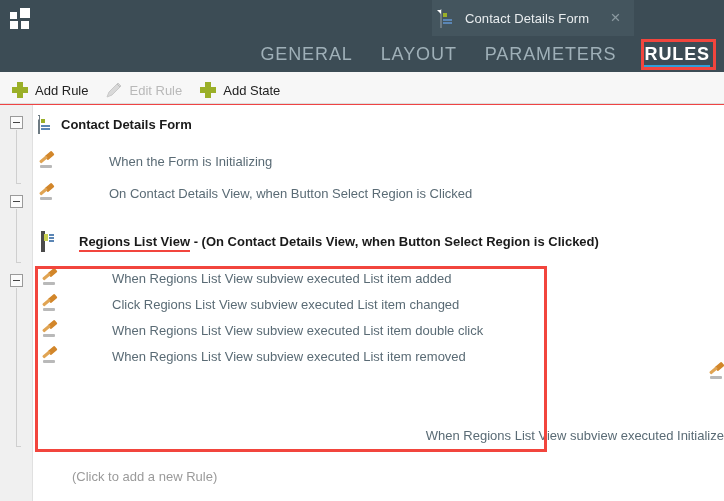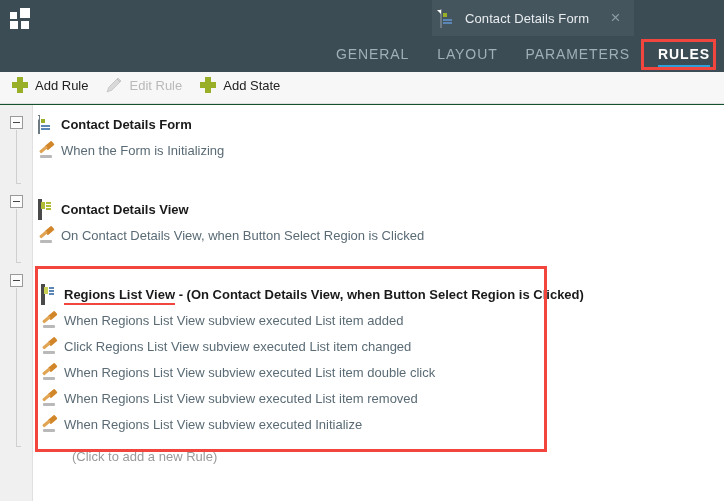--- a/index.html
+++ b/index.html
@@ -8,21 +8,21 @@
     width: 724px; height: 501px;
     background: #ffffff;
     font-family: "Liberation Sans", sans-serif;
     overflow: hidden;
   }
 
   #app {
     position: relative;
     width: 724px;
     height: 501px;
-    background: #14532d;
+    background: #ef4444;
   }
 
   
   .topbar {
     position: absolute;
     left: 0; top: 0;
     width: 724px; height: 36px;
     background: #3c4c55;
   }
   .logo {
@@ -75,21 +75,21 @@
     left: 0; top: 36px;
     width: 724px; height: 36px;
     background: #3c4c55;
     display: flex;
     align-items: center;
     justify-content: flex-end;
   }
   .navtab {
     position: relative;
     color: #9fb0b8;
-    font-size: 14px;
+    font-size: 18px;
     letter-spacing: .9px;
     padding: 0 14px;
     height: 36px;
     line-height: 36px;
     cursor: pointer;
     white-space: nowrap;
   }
   .navtab.active { color: #ffffff; font-weight: bold; }
   .navtab.active .underline {
     position: absolute;
@@ -111,21 +111,21 @@
   #redbox-group { left: 35px; top: 266px; width: 512px; height: 186px; }
 
   
   .toolbar {
     position: absolute;
     left: 0; top: 72px;
     width: 724px; height: 32px;
     background: #f7f7f7;
     border-bottom: 1px solid #dedede;
     display: flex;
-    align-items: flex-start;
+    align-items: flex-end;
     padding-left: 8px;
   }
   .tbtn {
     display: flex;
     align-items: center;
     height: 26px;
     padding: 0 8px 0 2px;
     margin-right: 6px;
     font-size: 13px;
     color: #222222;
@@ -191,24 +191,25 @@
     margin-left: 7px;
   }
   .grp-title .norm { font-weight: bold; }
   .grp-title .uline {
     border-bottom: 2px solid #f2453d;
     padding-bottom: 1px;
   }
 
   .rule {
     display: flex;
-    align-items: flex-start;
+    align-items: flex-end;
     height: 26px;
     padding-left: 4px;
     cursor: pointer;
+    gap: 48px;
   }
   .rule-label {
     font-size: 13px;
     color: #5a6b75;
     white-space: nowrap;
     margin-left: 7px;
   }
 
   
   .nicon { width: 16px; height: 16px; position: relative; flex: none; }
@@ -416,41 +417,32 @@
           <span class="icon-gavel">
             <span class="head"></span>
               <span class="handle"></span>
               <span class="base"></span>
           </span>
           <span class="rule-label">When the Form is Initializing</span>
         </div>
       </div>
 
       <div class="group">
-        <div class="grp-head" style="margin-top:27px;">
-          <span class="nicon">
-            <span class="icon-view vgreen">
-              <span class="blk"></span>
-              <span class="ln l1"></span><span class="ln l2"></span><span class="ln l3"></span>
-            </span>
-          </span>
-          <span class="grp-title">Contact Details View</span>
-        </div>
         <div class="rule" style="margin-top:6px;">
           <span class="icon-gavel">
             <span class="head"></span>
               <span class="handle"></span>
               <span class="base"></span>
           </span>
           <span class="rule-label">On Contact Details View, when Button Select Region is Clicked</span>
         </div>
       </div>
 
       <div class="group">
-        <div class="grp-head" style="margin-top:27px; padding-left:7px;">
+        <div class="grp-head" style="margin-top:27px; padding-left:7px;gap:15px;">
           <span class="nicon">
             <span class="icon-view vblue">
               <span class="blk"></span>
               <span class="ln l1"></span><span class="ln l2"></span><span class="ln l3"></span>
             </span>
           </span>
           <span class="grp-title">
             <span class="uline">Regions List View</span><span class="norm"> - (On Contact Details View, when Button Select Region is Clicked)</span>
           </span>
         </div>
@@ -480,30 +472,30 @@
           <span class="rule-label">When Regions List View subview executed List item double click</span>
         </div>
         <div class="rule" style="padding-left:7px;">
           <span class="icon-gavel">
             <span class="head"></span>
               <span class="handle"></span>
               <span class="base"></span>
           </span>
           <span class="rule-label">When Regions List View subview executed List item removed</span>
         </div>
-        <div class="rule" style="padding-left:7px;">
+        <div class="rule" style="padding-left:7px;flex-direction:column;">
           <span class="icon-gavel">
             <span class="head"></span>
               <span class="handle"></span>
               <span class="base"></span>
           </span>
           <span class="rule-label">When Regions List View subview executed Initialize</span>
         </div>
       </div>
 
-      <div class="addnew" style="top:344px;">(Click to add a new Rule)</div>
+      <div class="addnew" style="top:364px;">(Click to add a new Rule)</div>
 
     </div>
   </div>
 
   <div class="redbox" id="redbox-group"></div>
 
 </div>
 
 </body></html>

